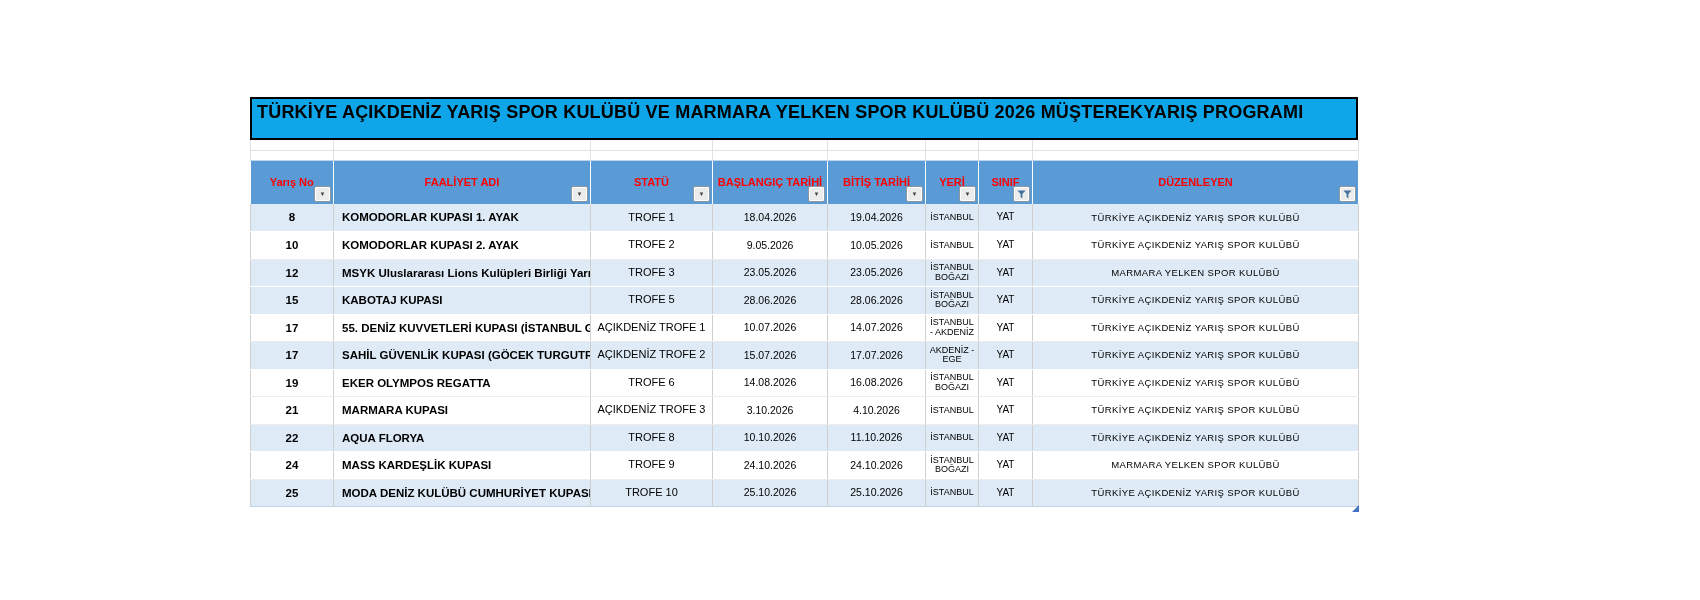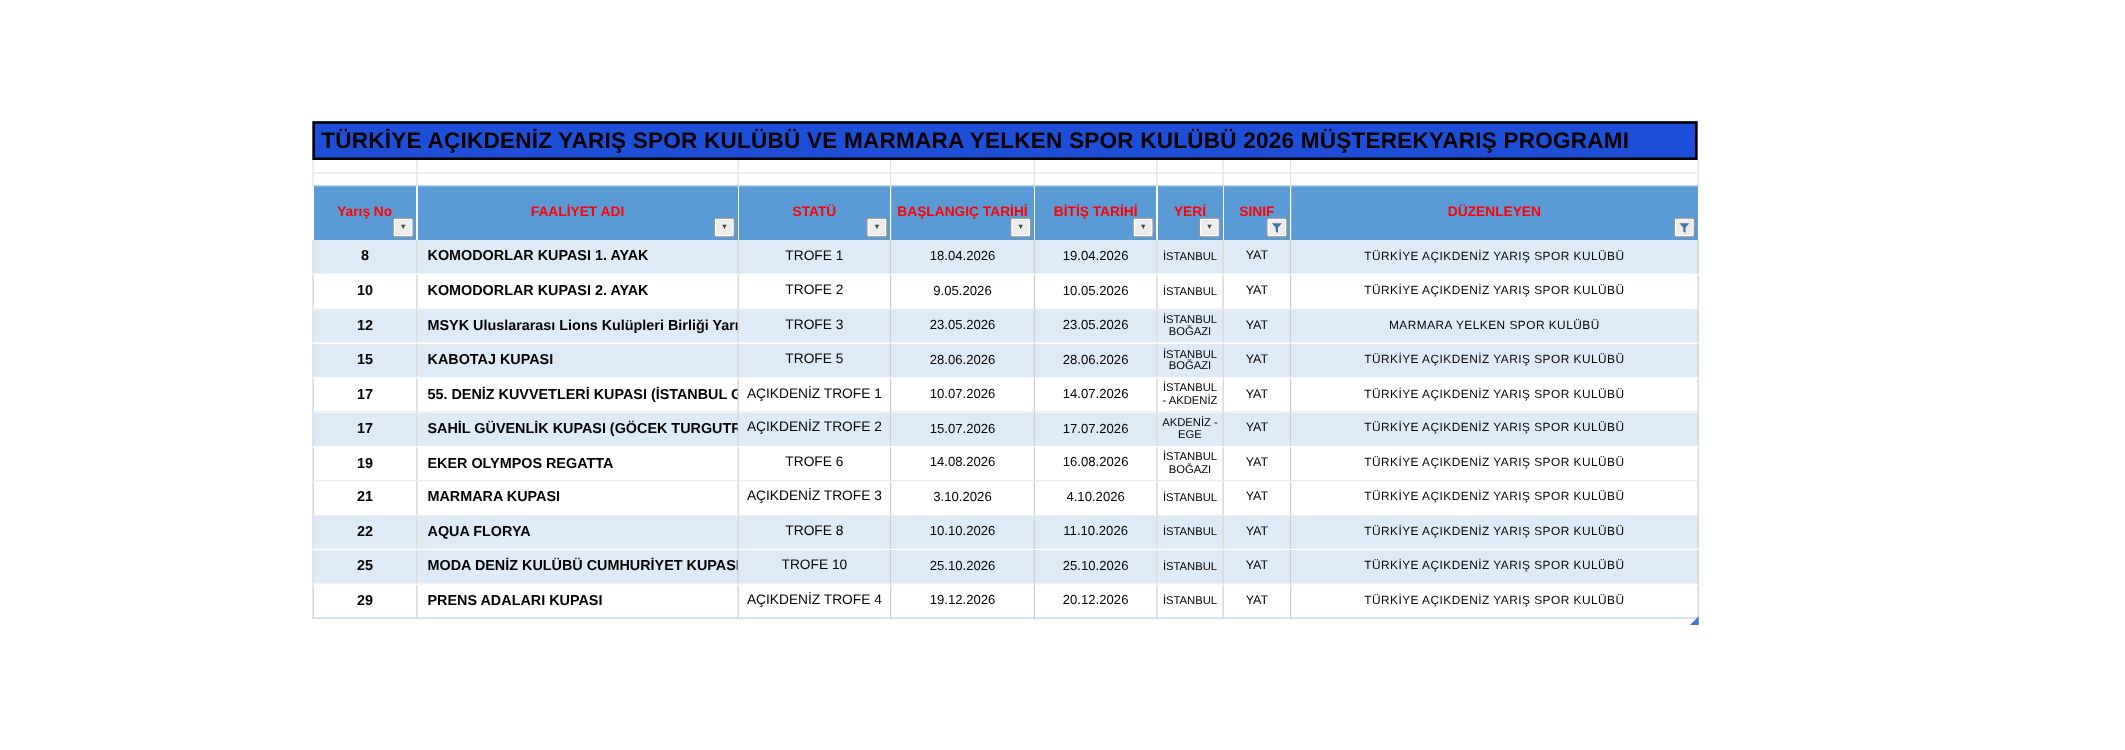--- a/index.html
+++ b/index.html
@@ -2,23 +2,23 @@
 <html style="--header_bg: #5B9BD5; --header_text: #FF0000; --band_bg: #DEEBF7; --grid_line: #E2E2E2; --corner_marker: #4472C4;"><head>
 <meta charset="utf-8">
 <style>
   html,body{margin:0;padding:0;}
   body{
     width:1700px;height:600px;background:#ffffff;position:relative;overflow:hidden;
     font-family:"Liberation Sans", sans-serif;color:#000;
   }
   .sheet{position:absolute;left:250px;top:97px;width:1108px;}
   .title-box{
-    box-sizing:border-box;width:100%;height:31px;border:2px solid #000;
+    box-sizing:border-box;width:100%;height:43px;border:2px solid #000;
     font-size:18px;font-weight:bold;letter-spacing:.2px;line-height:27px;
-    padding-left:5px;white-space:nowrap;overflow:hidden;background:#1d4ed8;
+    padding-left:5px;white-space:nowrap;overflow:hidden;background:#0ea5e9;
   }
   table{border-collapse:collapse;table-layout:fixed;width:100%;}
   
   .spacer-table td{
     height:10px;border-right:1px solid var(--grid_line,#e2e2e2);
     border-bottom:1px solid var(--grid_line,#e2e2e2);background:#fff;padding:0;
   }
   .spacer-table tr:first-child td{border-top:none;}
   .spacer-table td:first-child{border-left:1px solid var(--grid_line,#e2e2e2);}
   
@@ -213,37 +213,37 @@
         <tr class="band">
           <td class="c0">22</td>
           <td class="c1">AQUA FLORYA</td>
           <td class="c2">TROFE 8</td>
           <td class="c3">10.10.2026</td>
           <td class="c4">11.10.2026</td>
           <td class="c5">İSTANBUL</td>
           <td class="c6">YAT</td>
           <td class="c7">TÜRKİYE AÇIKDENİZ YARIŞ SPOR KULÜBÜ</td>
         </tr>
+        <tr>
+          <td class="c0">24</td>
+          <td class="c1">MASS KARDEŞLİK KUPASI</td>
+          <td class="c2">TROFE 9</td>
+          <td class="c3">24.10.2026</td>
+          <td class="c4">24.10.2026</td>
+          <td class="c5">İSTANBUL BOĞAZI</td>
+          <td class="c6">YAT</td>
+          <td class="c7">MARMARA YELKEN SPOR KULÜBÜ</td>
+        </tr>
         <tr class="band">
           <td class="c0">25</td>
           <td class="c1">MODA DENİZ KULÜBÜ CUMHURİYET KUPASI</td>
           <td class="c2">TROFE 10</td>
           <td class="c3">25.10.2026</td>
           <td class="c4">25.10.2026</td>
           <td class="c5">İSTANBUL</td>
           <td class="c6">YAT</td>
           <td class="c7">TÜRKİYE AÇIKDENİZ YARIŞ SPOR KULÜBÜ</td>
         </tr>
-        <tr>
-          <td class="c0">29</td>
-          <td class="c1">PRENS ADALARI KUPASI</td>
-          <td class="c2">AÇIKDENİZ TROFE 4</td>
-          <td class="c3">19.12.2026</td>
-          <td class="c4">20.12.2026</td>
-          <td class="c5">İSTANBUL</td>
-          <td class="c6">YAT</td>
-          <td class="c7">TÜRKİYE AÇIKDENİZ YARIŞ SPOR KULÜBÜ</td>
-        </tr>
       </tbody>
   </table>
 
   <div class="corner-marker"></div>
 </div>
 
 </body></html>

